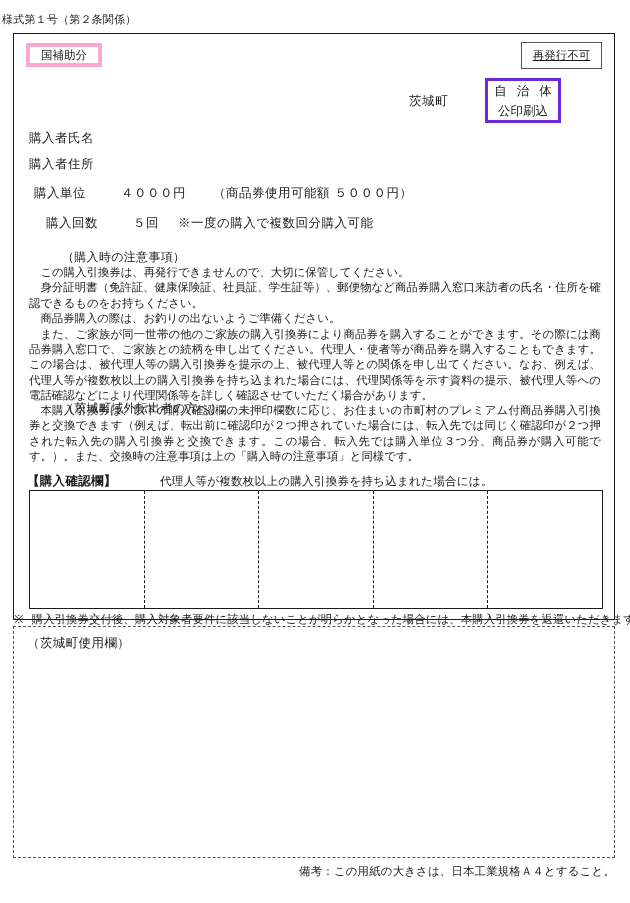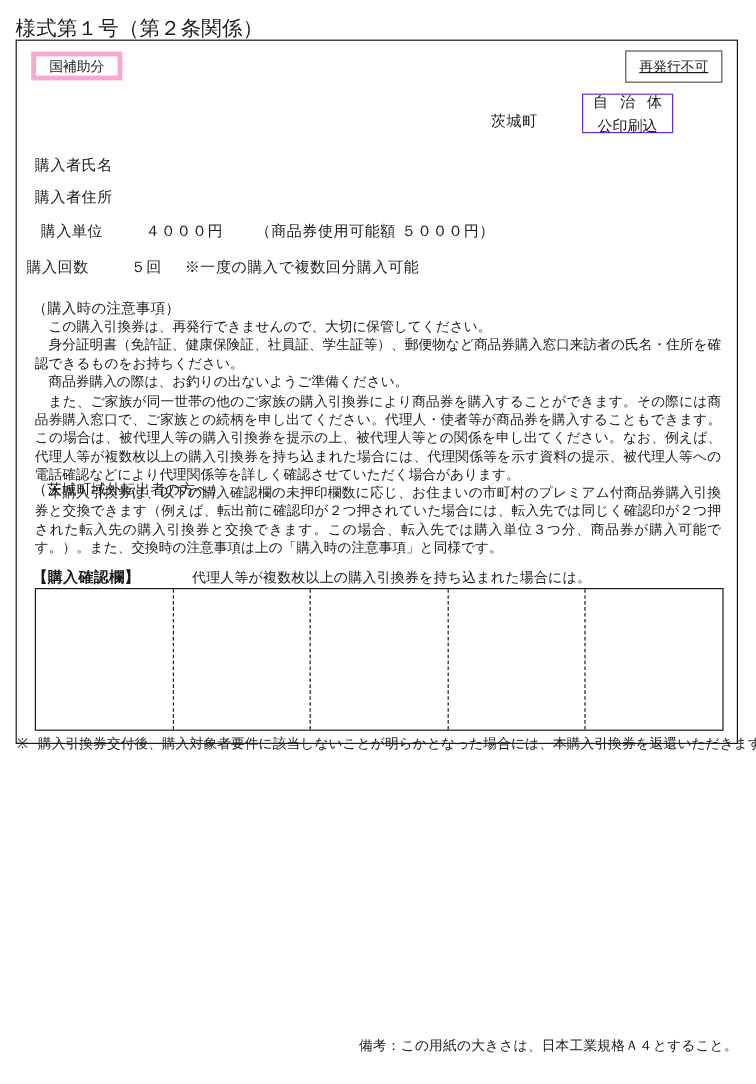--- a/index.html
+++ b/index.html
@@ -18,22 +18,22 @@
 
   .page {
     position: absolute;
     left: 0; top: 0;
     width: 630px; height: 903px;
   }
 
   
   .form-no {
     position: absolute;
-    left: 13px; top: 12px;
-    font-size: 17px;
+    left: 2px; top: 12px;
+    font-size: 11px;
     letter-spacing: 0.2px;
     white-space: nowrap;
     text-align: right;
   }
 
   
   .main-box {
     position: absolute;
     left: 13px; top: 33px;
     width: 602px; height: 587px;
@@ -73,52 +73,53 @@
   }
   .town-name {
     position: absolute;
     left: 395px; top: 59px;
     font-size: 12.5px;
     letter-spacing: 0.6px;
   }
   .koin-box {
     position: absolute;
     left: 471px; top: 44px;
-    width: 76px; height: 33px;
-    border: 1px solid #6d28d9;
+    width: 76px; height: 45px;
+    border: 3px solid #6d28d9;
     box-sizing: border-box;
     display: flex; flex-direction: column;
     align-items: center; justify-content: center;
     font-size: 12.5px;
     line-height: 20px;
   }
   .koin-box span.sp { letter-spacing: 3px; padding-left: 3px; }
 
   
   .field {
     position: absolute;
     font-size: 12.5px;
     letter-spacing: 0.5px;
     white-space: nowrap;
   }
   .f-name { left: 15px; top: 96px; }
   .f-addr { left: 15px; top: 122px; }
   .f-unit { left: 20px; top: 151px; }
-  .f-count { left: 8px; top: 181px; }
+  .f-count { left: 32px; top: 181px; }
   .f-val { display: inline-block; }
   .gap-lg { display: inline-block; width: 26px; }
   .gap-md { display: inline-block; width: 18px; }
   .gap-sm { display: inline-block; width: 10px; }
 
   
   .notice-head {
     position: absolute;
     font-size: 12px;
     letter-spacing: 0.3px;
     white-space: nowrap;
+    margin-left: 35px;
   }
   .notice-body {
     position: absolute;
     font-size: 11.4px;
     line-height: 15.4px;
     text-align: justify;
     text-justify: inter-character;
   }
   .notice-body p {
     margin: 0;
@@ -269,16 +270,19 @@
       <div class="stamp-cell"></div>
       <div class="stamp-cell"></div>
     </div>
 
     <div class="return-note">
       <span class="mark">※</span><span>購入引換券交付後、購入対象者要件に該当しないことが明らかとなった場合には、本購入引換券を返還いただきます。</span>
     </div>
 
   </div>
 
+  <div class="town-box">
+    <div class="town-box-label">（茨城町使用欄）</div>
+  </div>
 
   <div class="footer-note">備考：この用紙の大きさは、日本工業規格Ａ４とすること。</div>
 
 </div>
 
 </body></html>

